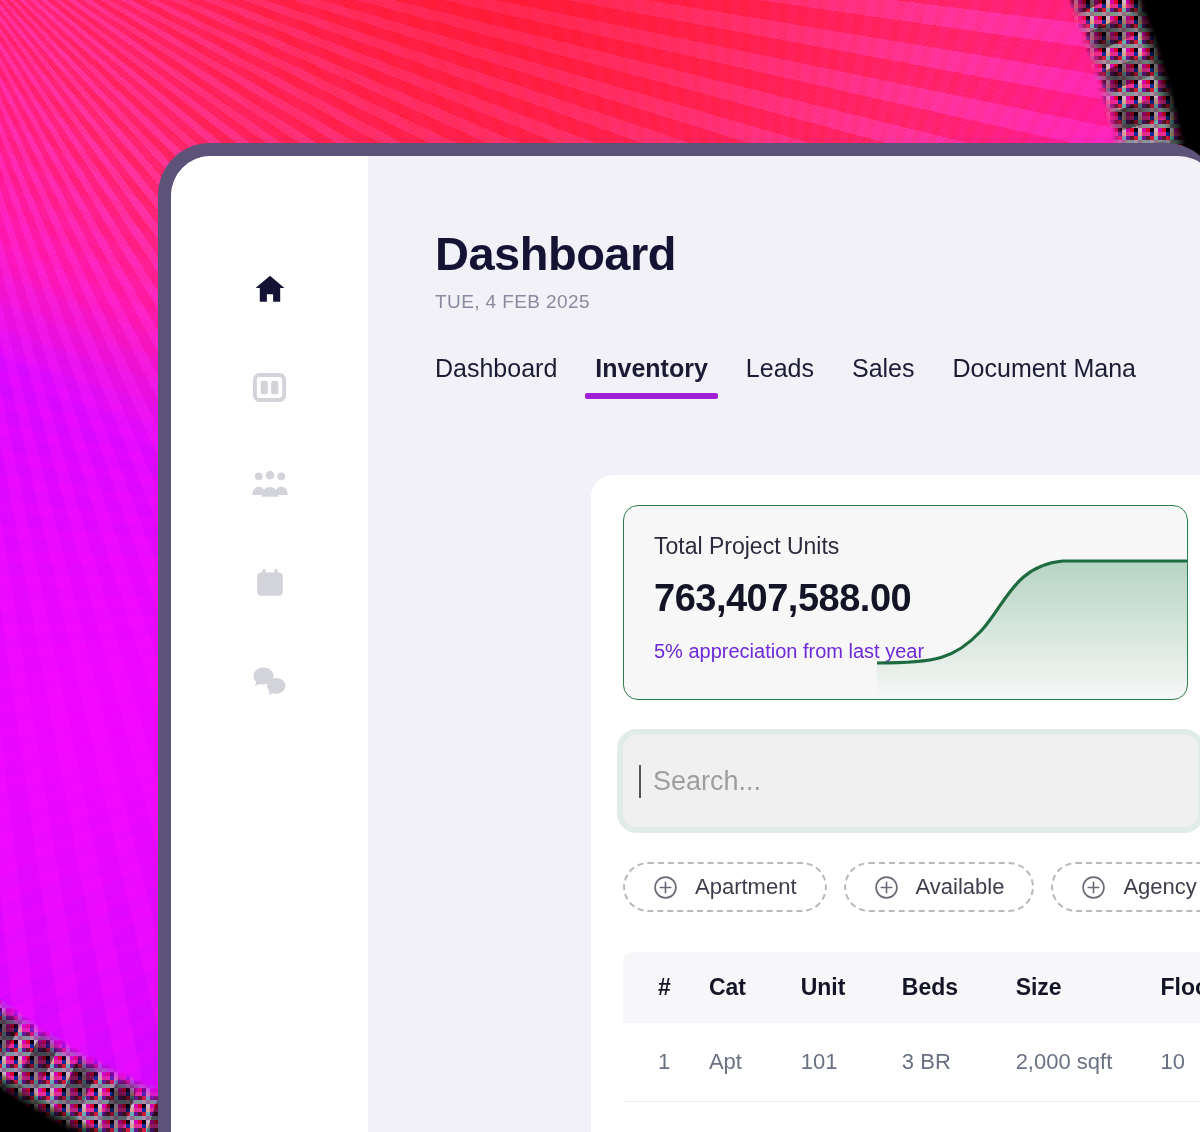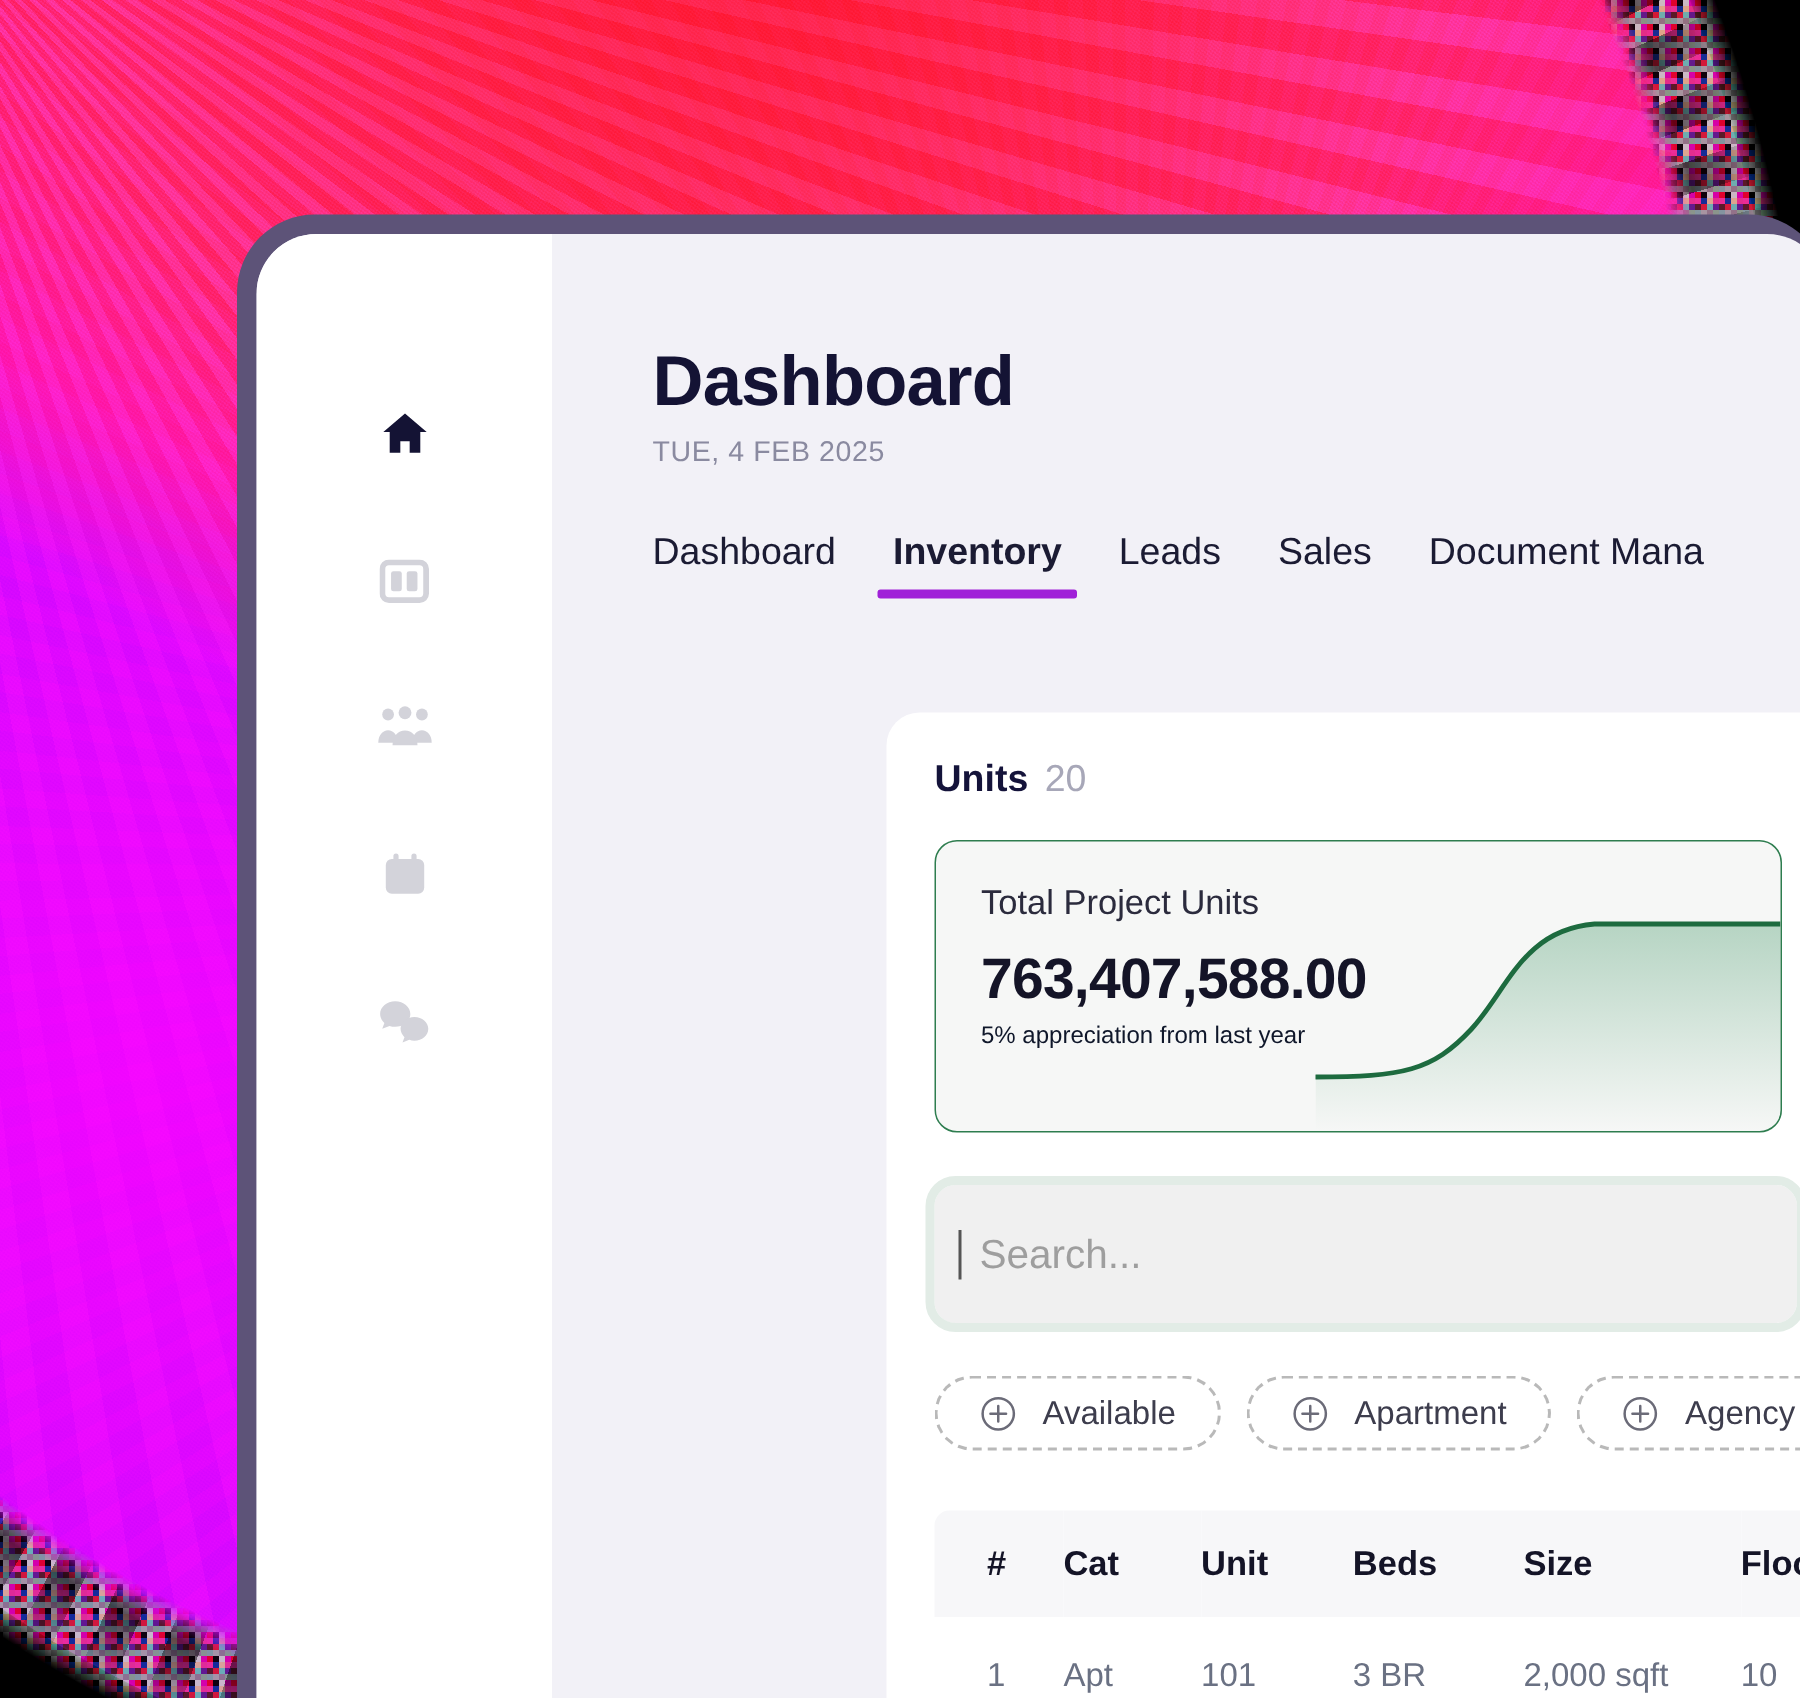--- a/index.html
+++ b/index.html
@@ -140,21 +140,21 @@
     position: relative;
     height: 195px;
     background: #f6f7f6;
     border: 1.5px solid #2e7d4f;
     border-radius: 15px;
     padding: 27px 0 0 30px;
     overflow: hidden;
   }
   .card-title { font-size: 23px; color: #2b2b3d; }
   .card-value { margin-top: 17px; font-size: 38px; font-weight: 700; color: #141427; letter-spacing: -.5px; white-space: nowrap; }
-  .card-sub { margin-top: 7px; font-size: 16px; color: #0f172a; white-space: nowrap; }
+  .card-sub { margin-top: 20px; font-size: 20px; color: #6d28d9; white-space: nowrap; }
   .spark { position: absolute; right: 0; bottom: 0; width: 310px; height: 160px; pointer-events: none; }
 
   .search-wrap { margin-top: 35px; margin-right: 80px; }
   .search-box {
     position: relative;
     height: 92px;
     background: #f0f0f0;
     border-radius: 14px;
     outline: 6px solid #e2ece6;
     display: flex; align-items: center;
@@ -265,24 +265,20 @@
           <div class="tab">Leads</div>
           <div class="tab">Sales</div>
           <div class="tab">Document Mana</div>
         </div>
 
         <div class="panel">
 
           <div class="stat-row">
 
             <div class="stat-col">
-              <div class="stat-head">
-                <span class="stat-head-label">Units</span>
-                <span class="stat-head-value">20</span>
-              </div>
               <div class="card">
                 <div class="card-title">Total Project Units</div>
                 <div class="card-value">763,407,588.00</div>
                 <div class="card-sub">5% appreciation from last year</div>
                 <svg class="spark" viewBox="0 0 310 160" preserveAspectRatio="none">
                   <defs>
                     <linearGradient id="g1" x1="0" y1="0" x2="0" y2="1">
                       <stop offset="0%" stop-color="#2e8b57" stop-opacity=".32"></stop>
                       <stop offset="100%" stop-color="#2e8b57" stop-opacity="0"></stop>
                     </linearGradient>
@@ -303,30 +299,30 @@
           </div>
 
           <div class="chips">
             <div class="chip">
               <span class="plus">
                 <svg width="25" height="25" viewBox="0 0 24 24" fill="none" aria-hidden="true">
                   <circle cx="12" cy="12" r="10" stroke="#6b6b78" stroke-width="1.6"></circle>
                   <path d="M12 7v10M7 12h10" stroke="#6b6b78" stroke-width="1.6" stroke-linecap="round"></path>
                 </svg>
               </span>
-              <span>Available</span>
+              <span>Apartment</span>
             </div>
             <div class="chip">
               <span class="plus">
                 <svg width="25" height="25" viewBox="0 0 24 24" fill="none" aria-hidden="true">
                   <circle cx="12" cy="12" r="10" stroke="#6b6b78" stroke-width="1.6"></circle>
                   <path d="M12 7v10M7 12h10" stroke="#6b6b78" stroke-width="1.6" stroke-linecap="round"></path>
                 </svg>
               </span>
-              <span>Apartment</span>
+              <span>Available</span>
             </div>
             <div class="chip">
               <span class="plus">
                 <svg width="25" height="25" viewBox="0 0 24 24" fill="none" aria-hidden="true">
                   <circle cx="12" cy="12" r="10" stroke="#6b6b78" stroke-width="1.6"></circle>
                   <path d="M12 7v10M7 12h10" stroke="#6b6b78" stroke-width="1.6" stroke-linecap="round"></path>
                 </svg>
               </span>
               <span>Agency</span>
             </div>

